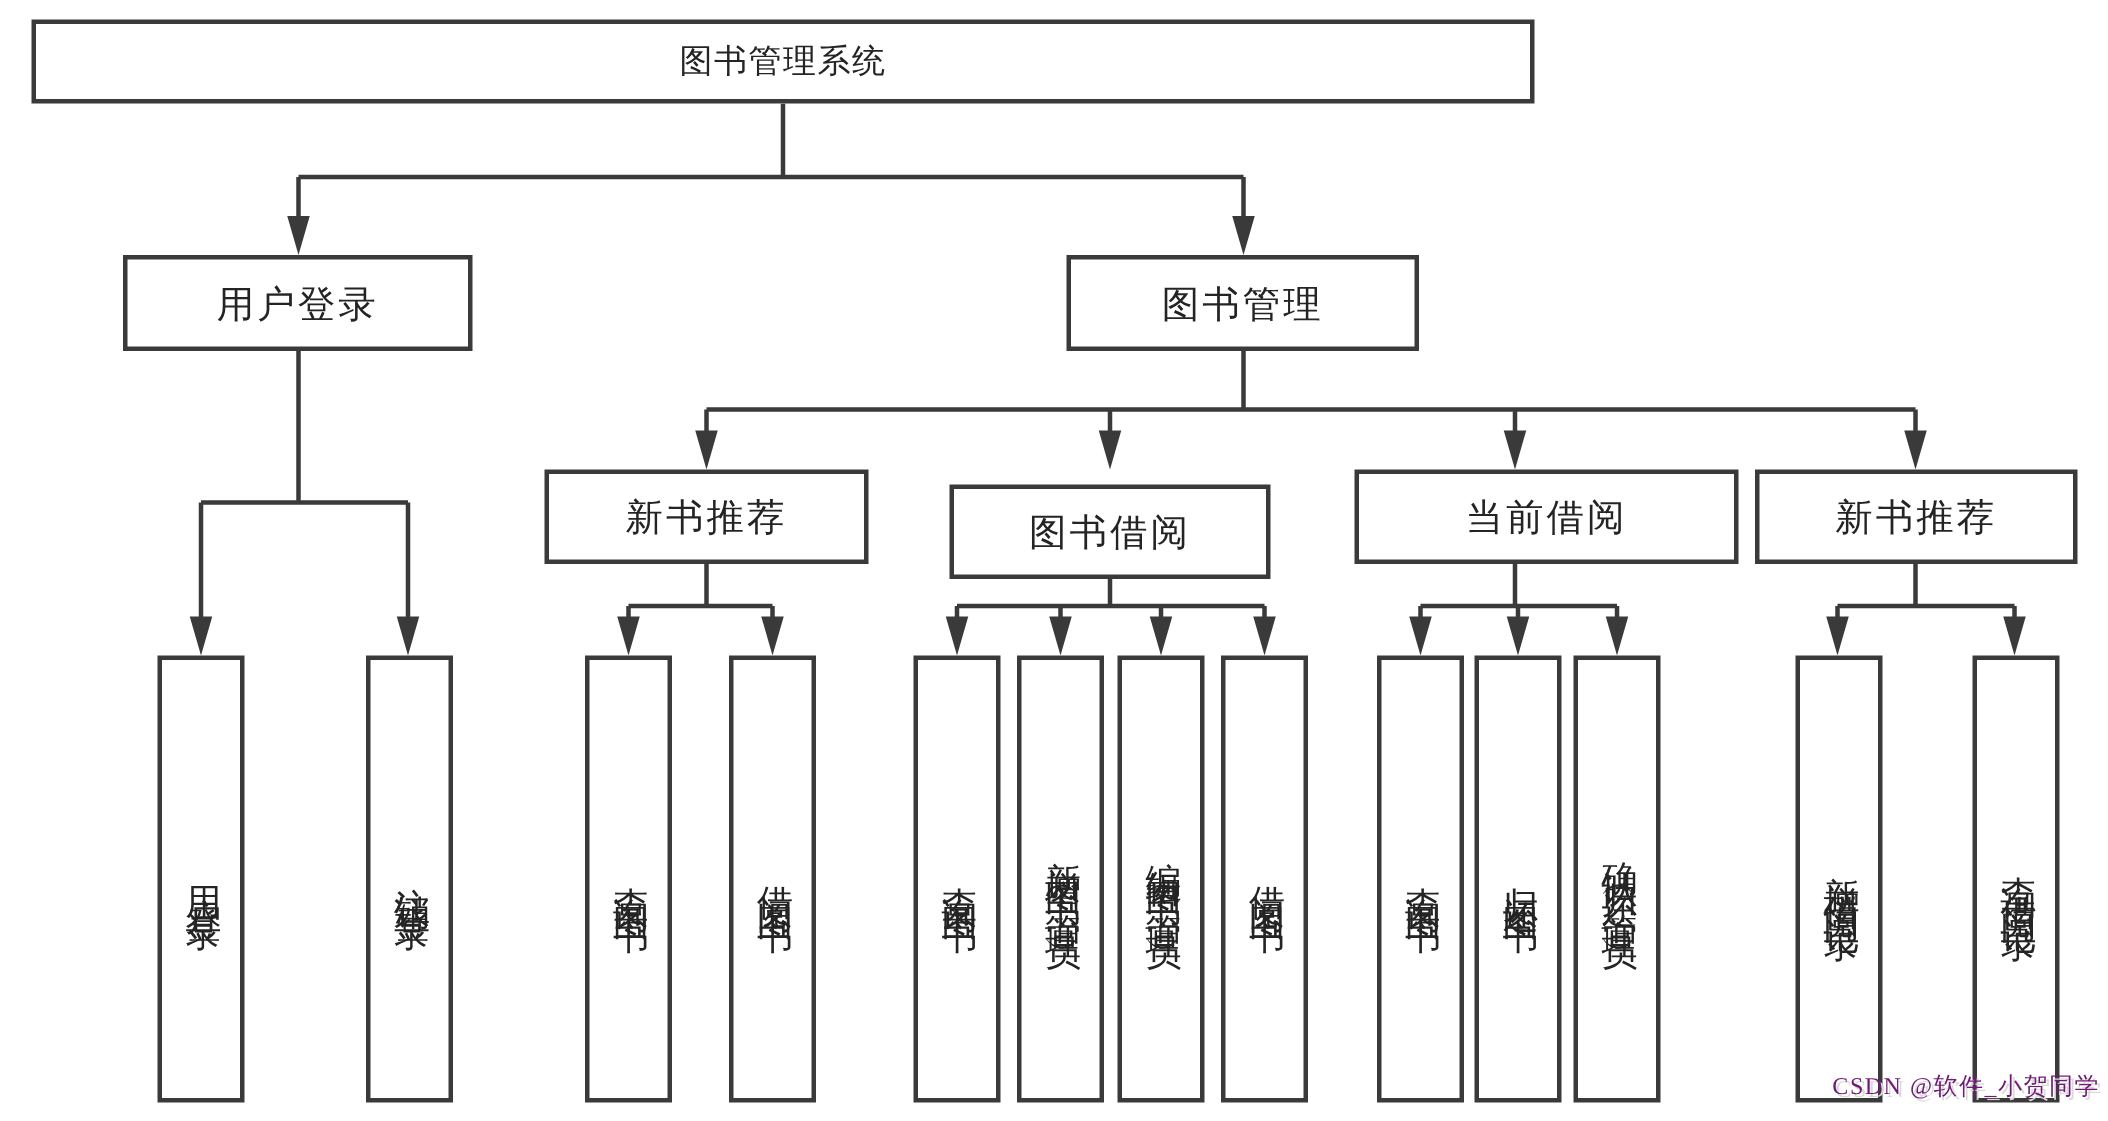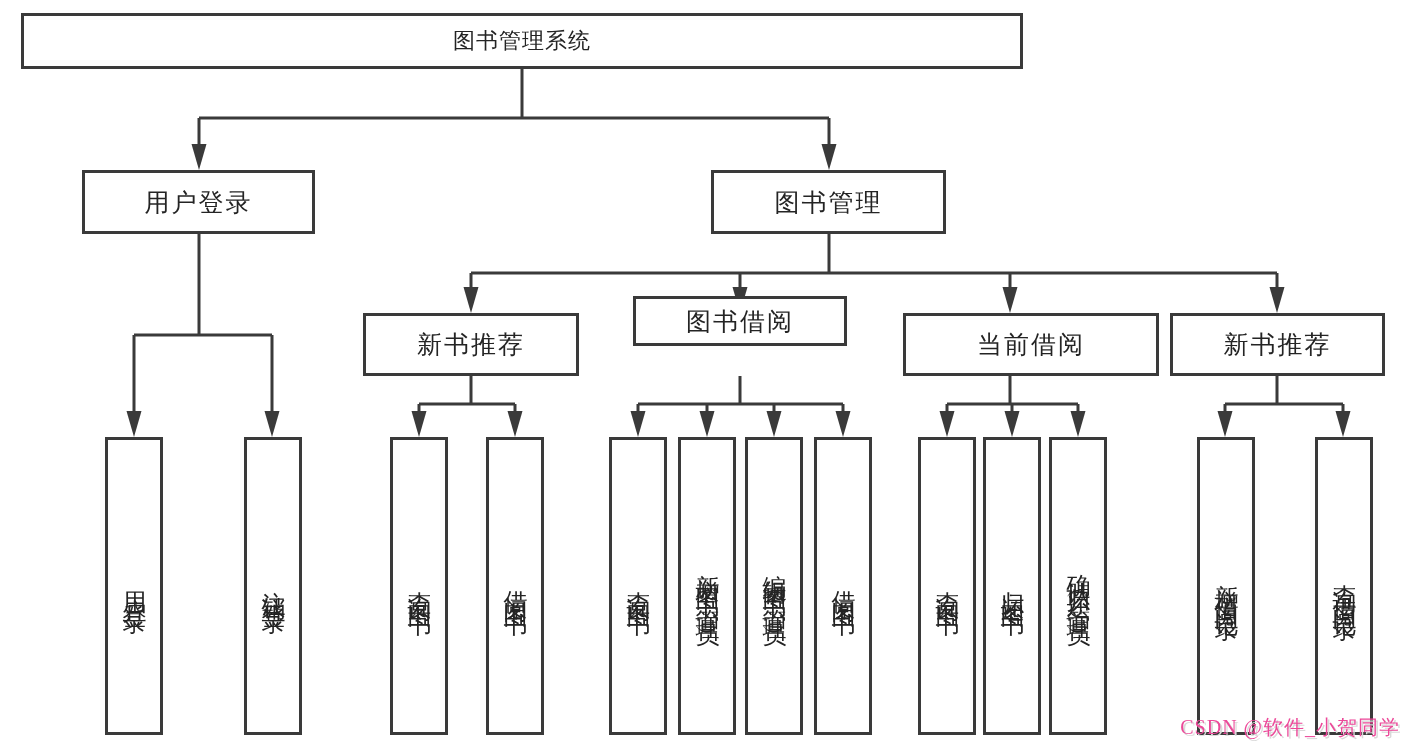--- a/index.html
+++ b/index.html
@@ -14,21 +14,21 @@
     color:#242424; z-index:2;
   }
   .h-label { font-size:25px; letter-spacing:2px; white-space:nowrap; }
   .root-box .h-label { font-size:22px; letter-spacing:1px; }
   .v-label {
     writing-mode:vertical-rl; text-orientation:mixed;
     font-size:24px; letter-spacing:7px; line-height:1.05; white-space:nowrap;
   }
   .watermark {
     position:absolute; right:5px; top:714px; z-index:3;
-    font-size:20px; letter-spacing:1px; color:#ec4899;
+    font-size:16px; letter-spacing:1px; color:#701a75;
     text-shadow:2px 2px 0 #d9d9d9; white-space:nowrap;
   }
 </style>
 </head>
 <body>
 
 <div class="canvas">
 
   <svg class="wires" width="1405" height="747" viewBox="0 0 1405 747">
     <g stroke="#3a3a3a" stroke-width="3" fill="none">
@@ -70,21 +70,21 @@
   <div class="box" style="left:82px;top:170px;width:233px;height:64px">
     <span class="h-label">用户登录</span>
   </div>
   <div class="box" style="left:711px;top:170px;width:235px;height:64px">
     <span class="h-label">图书管理</span>
   </div>
 
   <div class="box" style="left:363px;top:313px;width:216px;height:63px">
     <span class="h-label">新书推荐</span>
   </div>
-  <div class="box" style="left:633px;top:296px;width:214px;height:50px">
+  <div class="box" style="left:633px;top:323px;width:214px;height:63px">
     <span class="h-label">图书借阅</span>
   </div>
   <div class="box" style="left:903px;top:313px;width:256px;height:63px">
     <span class="h-label">当前借阅</span>
   </div>
   <div class="box" style="left:1170px;top:313px;width:215px;height:63px">
     <span class="h-label">新书推荐</span>
   </div>
 
   <div class="box" style="left:105px;top:437px;width:58px;height:298px">

